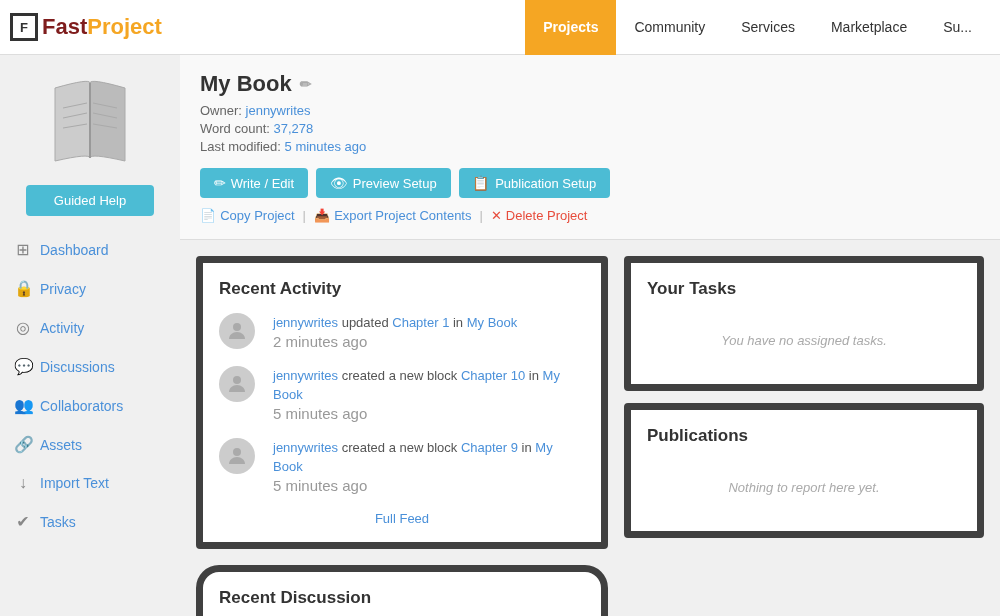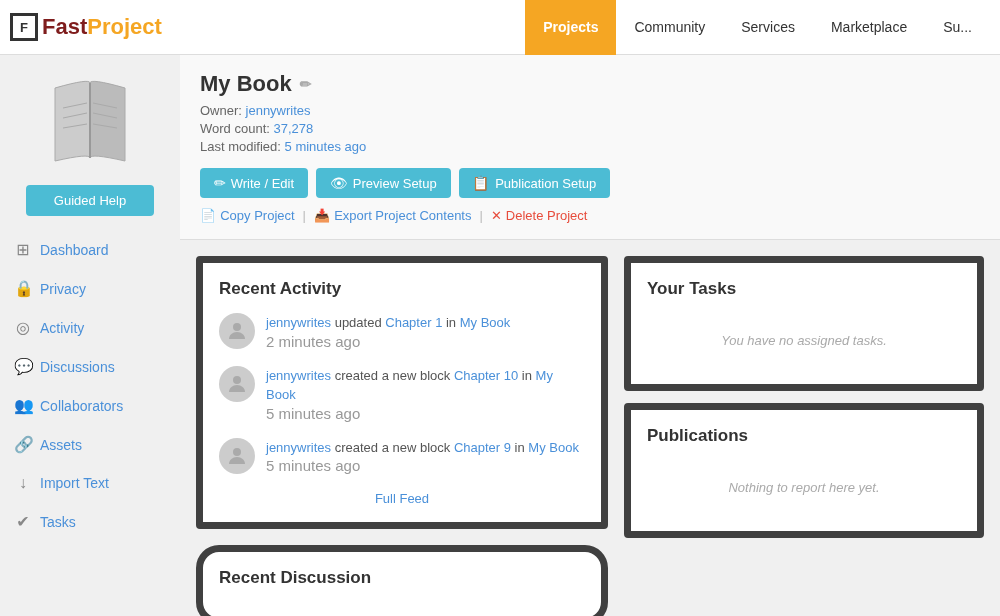--- a/index.html
+++ b/index.html
@@ -131,21 +131,21 @@
     .right-panel { width: 360px; display: flex; flex-direction: column; gap: 12px; }
     .panel {
       background: #fff;
       border: 7px solid #404040;
       border-radius: 4px;
       padding: 16px;
     }
     .panel-title { font-size: 17px; font-weight: bold; color: #333; margin-bottom: 14px; }
 
     
-    .activity-item { display: flex; gap: 11px; margin-bottom: 16px; }
+    .activity-item { display: flex; gap: 18px; margin-bottom: 16px; }
     .avatar {
       width: 36px; height: 36px;
       background: #ccc;
       border-radius: 50%;
       flex-shrink: 0;
       display: flex; align-items: center; justify-content: center;
       color: #888;
       font-size: 18px;
     }
     .activity-text { font-size: 13px; color: #555; line-height: 1.5; }

